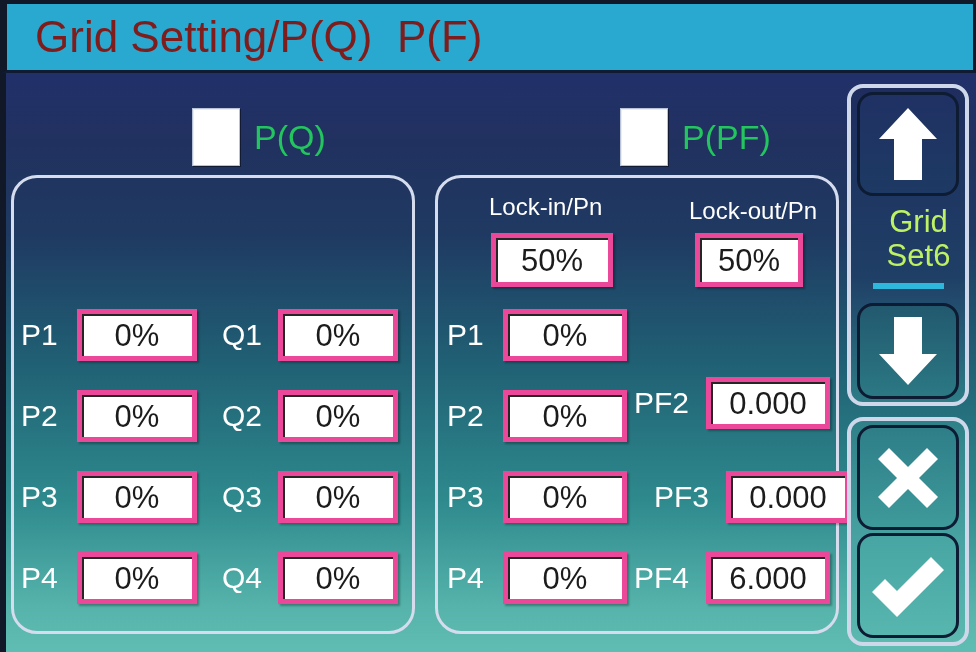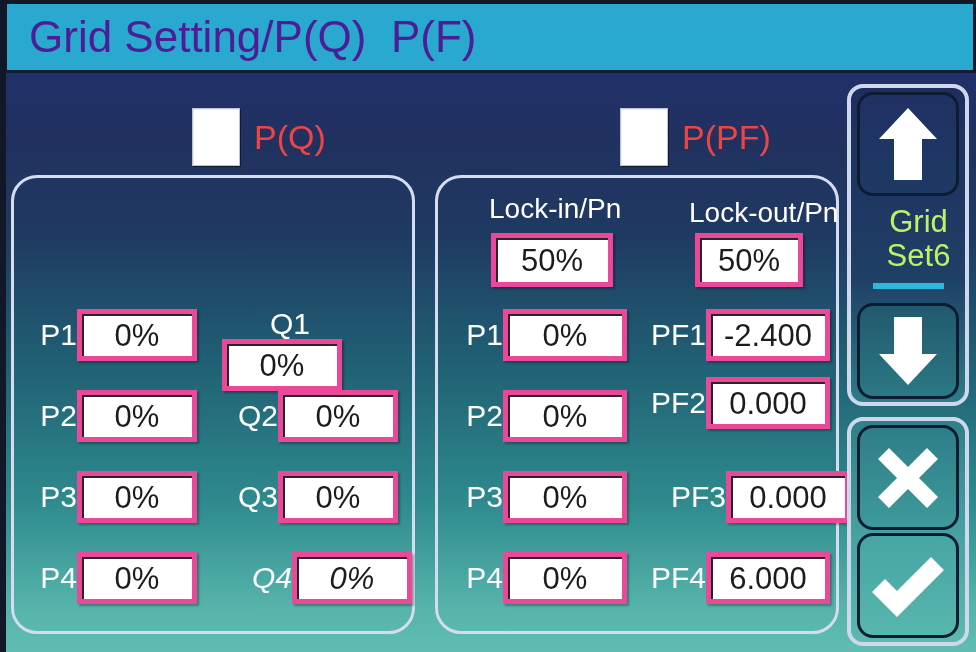--- a/index.html
+++ b/index.html
@@ -20,25 +20,25 @@
     position:absolute;left:0;top:0;width:976px;height:73px;
     background:#29a9d0;
     border-left:7px solid #111827;
     border-top:4px solid #111827;
     border-right:3px solid #111827;
     border-bottom:3px solid #0f1b33;
     box-sizing:border-box;
     display:flex;align-items:center;
   }
   #title-text{
-    color:#4c1d95;
+    color:#7f1d1d;
     font-size:44px;
     line-height:1;
     letter-spacing:0px;
-    padding-left:22px;
+    padding-left:28px;
     white-space:pre;
     font-weight:400;
   }
 
   
   #bodyarea{
     position:absolute;left:0;top:73px;width:976px;height:579px;
     background:linear-gradient(180deg,
         #22306a 0%,
         #21315f 12%,
@@ -52,54 +52,54 @@
   }
 
   
   .cbrow{position:absolute;display:flex;align-items:center;gap:14px;}
   .cbox{
     width:48px;height:58px;background:#ffffff;
     border:1px solid #b9c3d6;
     box-shadow:1px 1px 0 rgba(0,0,0,.45), inset 1px 1px 0 #e9edf4;
     box-sizing:border-box;
   }
-  .cblabel{color:#ef4444;font-size:34px;line-height:1;}
+  .cblabel{color:#22c55e;font-size:34px;line-height:1;}
 
   
   .panel{
     position:absolute;
     border:3px solid #d4dced;
     border-radius:26px;
     box-sizing:border-box;
     background:transparent;
   }
 
   
   .fieldrow{position:absolute;display:flex;align-items:center;}
   .flabel{
     color:#ffffff;font-size:30px;line-height:1;
-    width:56px;text-align:right;
+    width:56px;text-align:left;
   }
   .fbox{
     background:#ffffff;
     color:#1c1c1c;
     font-size:31px;
     line-height:1;
     display:flex;align-items:center;justify-content:center;
     box-sizing:border-box;
     border:5px solid #ec4899;
     box-shadow: inset 3px 3px 0 -1px rgba(0,0,0,.85),
                 2px 2px 2px rgba(0,0,0,.30);
   }
   .fbox.w-left{width:120px;height:52px;}
   .fbox.w-right{width:124px;height:52px;}
 
   
   .colhdr{
-    position:absolute;color:#ffffff;font-size:28px;line-height:1;
+    position:absolute;color:#ffffff;font-size:24px;line-height:1;
     white-space:nowrap;
   }
 
   
   #sidebar-top{
     position:absolute;left:847px;top:84px;width:122px;height:322px;
     border:4px solid #cfd8ea;border-radius:16px;box-sizing:border-box;
     background:linear-gradient(180deg,#1e2d5e 0%,#1f3f66 60%,#2d7c86 100%);
   }
   #sidebar-bottom{
@@ -164,33 +164,33 @@
   </div>
   <div class="fieldrow" style="left:21px;top:471px;">
     <div class="flabel">P3</div>
     <div class="fbox w-left">0%</div>
   </div>
   <div class="fieldrow" style="left:21px;top:552px;">
     <div class="flabel">P4</div>
     <div class="fbox w-left">0%</div>
   </div>
 
-  <div class="fieldrow" style="left:222px;top:309px;flex-direction:column;">
+  <div class="fieldrow" style="left:222px;top:309px;">
     <div class="flabel">Q1</div>
     <div class="fbox w-left">0%</div>
   </div>
   <div class="fieldrow" style="left:222px;top:390px;">
     <div class="flabel">Q2</div>
     <div class="fbox w-left">0%</div>
   </div>
   <div class="fieldrow" style="left:222px;top:471px;">
     <div class="flabel">Q3</div>
     <div class="fbox w-left">0%</div>
   </div>
-  <div class="fieldrow" style="left:236px;top:552px;font-style:italic;">
+  <div class="fieldrow" style="left:222px;top:552px;">
     <div class="flabel">Q4</div>
     <div class="fbox w-left">0%</div>
   </div>
 
   <div class="panel" style="left:435px;top:175px;width:404px;height:459px;"></div>
 
   <div class="colhdr" style="left:489px;top:195px;">Lock-in/Pn</div>
   <div class="colhdr" style="left:689px;top:199px;">Lock-out/Pn</div>
 
   <div class="fieldrow" style="left:491px;top:233px;">
@@ -210,24 +210,20 @@
   </div>
   <div class="fieldrow" style="left:447px;top:471px;">
     <div class="flabel">P3</div>
     <div class="fbox w-right">0%</div>
   </div>
   <div class="fieldrow" style="left:447px;top:552px;">
     <div class="flabel">P4</div>
     <div class="fbox w-right">0%</div>
   </div>
 
-  <div class="fieldrow" style="left:634px;top:309px;">
-    <div class="flabel" style="width:72px;">PF1</div>
-    <div class="fbox w-right">-2.400</div>
-  </div>
   <div class="fieldrow" style="left:634px;top:377px;">
     <div class="flabel" style="width:72px;">PF2</div>
     <div class="fbox w-right">0.000</div>
   </div>
   <div class="fieldrow" style="left:654px;top:471px;">
     <div class="flabel" style="width:72px;">PF3</div>
     <div class="fbox w-right">0.000</div>
   </div>
   <div class="fieldrow" style="left:634px;top:552px;">
     <div class="flabel" style="width:72px;">PF4</div>

